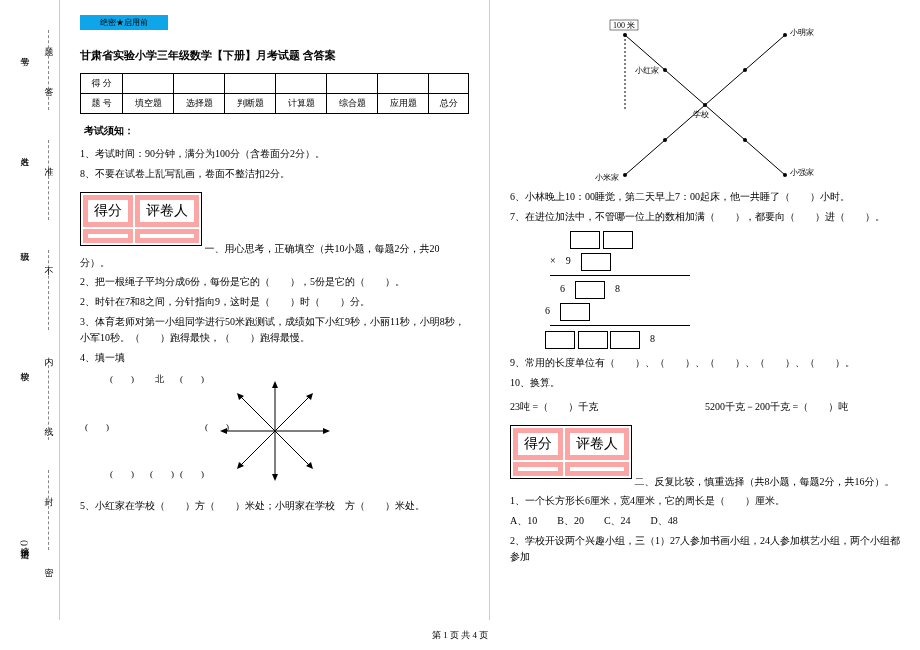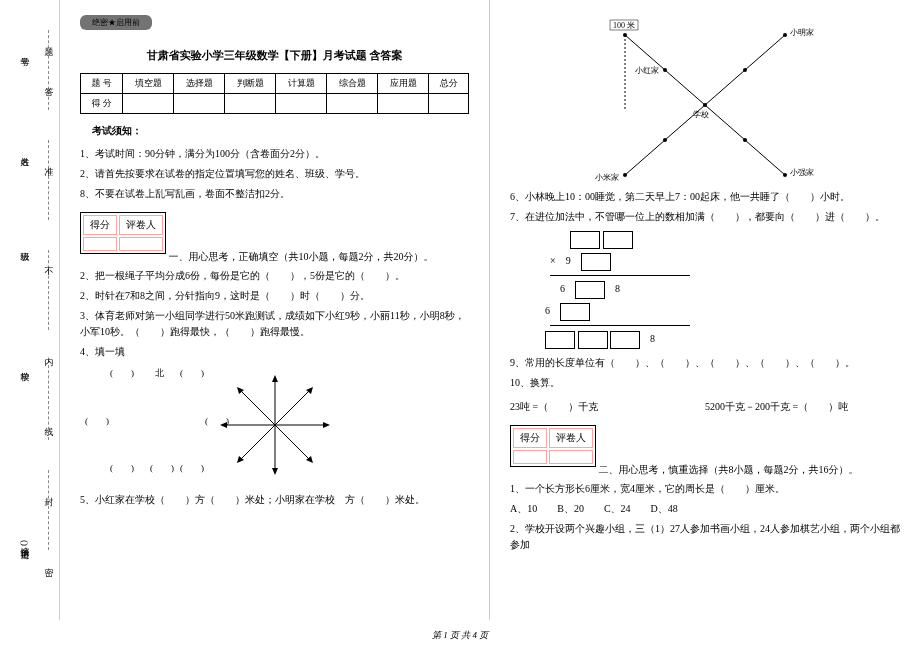--- a/index.html
+++ b/index.html
@@ -4,33 +4,33 @@
   <style>
     * { margin: 0; padding: 0; box-sizing: border-box; }
     body { font-family: "SimSun", serif; font-size: 10px; width: 920px; height: 650px; background: #fff; position: relative; }
     .page-container { display: flex; height: 620px; }
     .left-margin { width: 60px; position: relative; border-right: 1px solid #ccc; }
     .vertical-label { writing-mode: vertical-rl; -webkit-writing-mode: vertical-rl; position: absolute; font-size: 9px; }
     .dashed-line { border-left: 1px dashed #888; position: absolute; left: 48px; }
     .content-area { flex: 1; display: flex; }
     .col { width: 50%; padding: 15px 20px; }
     .col-left { border-right: 1px solid #ccc; }
-    .secret-marker { background: #737373; padding: 2px 12px; display: inline-block; font-size: 8px; margin-bottom: 8px; border-radius: 6px; }
-    .title { text-align: center; font-weight: bold; font-size: 11px; margin: 10px 0; }
+    .secret-marker { background: #0ea5e9; padding: 2px 20px; display: inline-block; font-size: 8px; margin-bottom: 8px; }
+    .title { text-align: left; font-weight: bold; font-size: 11px; margin: 10px 0; }
     .score-table { border-collapse: collapse; width: 100%; margin: 10px 0; }
     .score-table td { border: 1px solid #000; padding: 3px 6px; text-align: center; font-size: 9px; }
-    .section-title { font-weight: bold; margin: 8px 12px; }
+    .section-title { font-weight: bold; margin: 8px 4px; }
     .para { line-height: 1.6; margin: 4px 0; }
     .score-box { border: 1px solid #000; display: inline-block; margin: 6px 0; }
-    .score-box td { border: 1px solid #fca5a5; padding: 2px 6px; font-size: 10px; }
+    .score-box td { border: 5px solid #fca5a5; padding: 2px 6px; font-size: 14px; }
     .section-header { font-weight: normal; margin: 8px 0 5px; }
     .compass { text-align: center; margin: 10px auto; }
     .diagram-box { border: 1px solid #000; width: 30px; height: 18px; display: inline-block; vertical-align: middle; }
     .mult-row { margin: 4px 0; padding-left: 60px; }
-    .footer { text-align: center; font-size: 9px; position: absolute; bottom: 8px; width: 100%; font-style: italic; }
+    .footer { text-align: center; font-size: 9px; position: absolute; bottom: 8px; width: 100%; }
     .map-svg { display: block; margin: 0 auto; }
   </style>
 </head>
 <body>
 
 <div class="page-container">
   <div class="left-margin">
     <span class="vertical-label" style="top:50px;left:18px">学号</span>
     <span class="vertical-label" style="top:150px;left:18px">姓名</span>
     <span class="vertical-label" style="top:245px;left:18px">班级</span>
@@ -52,45 +52,44 @@
   </div>
 
   <div class="content-area">
     <div class="col col-left">
       <span class="secret-marker">绝密★启用前</span>
       <div class="title">甘肃省实验小学三年级数学【下册】月考试题 含答案</div>
 
       <table class="score-table">
         <tbody>
             <tr>
+          <td>得 分</td>
+          <td></td>
+          <td></td>
+          <td></td>
+          <td></td>
+          <td></td>
+          <td></td>
+          <td></td>
+        </tr>
+        <tr>
           <td>题 号</td>
           <td>填空题</td>
           <td>选择题</td>
           <td>判断题</td>
           <td>计算题</td>
           <td>综合题</td>
           <td>应用题</td>
           <td>总分</td>
         </tr>
-        <tr>
-          <td>得 分</td>
-          <td></td>
-          <td></td>
-          <td></td>
-          <td></td>
-          <td></td>
-          <td></td>
-          <td></td>
-        </tr>
       </tbody>
         </table>
 
       <div class="section-title">考试须知：</div>
       <p class="para">1、考试时间：90分钟，满分为100分（含卷面分2分）。</p>
-      <p class="para">2、请首先按要求在试卷的指定位置填写您的姓名、班级、学号。</p>
       <p class="para">8、不要在试卷上乱写乱画，卷面不整洁扣2分。</p>
 
       <table class="score-box">
         <tbody>
             <tr>
               <td>得分</td>
               <td>评卷人</td>
             </tr>
         <tr>
               <td style="height:14px"></td>
@@ -181,21 +180,21 @@
         <tbody>
             <tr>
               <td>得分</td>
               <td>评卷人</td>
             </tr>
         <tr>
               <td style="height:14px"></td>
               <td></td>
             </tr>
       </tbody></table>
-      <span class="section-header">二、用心思考，慎重选择（共8小题，每题2分，共16分）。</span>
+      <span class="section-header">二、反复比较，慎重选择（共8小题，每题2分，共16分）。</span>
 
       <p class="para">1、一个长方形长6厘米，宽4厘米，它的周长是（　　）厘米。</p>
       <p class="para">A、10　　B、20　　C、24　　D、48</p>
       <p class="para">2、学校开设两个兴趣小组，三（1）27人参加书画小组，24人参加棋艺小组，两个小组都参加</p>
     </div>
   </div>
 </div>
 
 <div class="footer">第 1 页 共 4 页</div>
 

